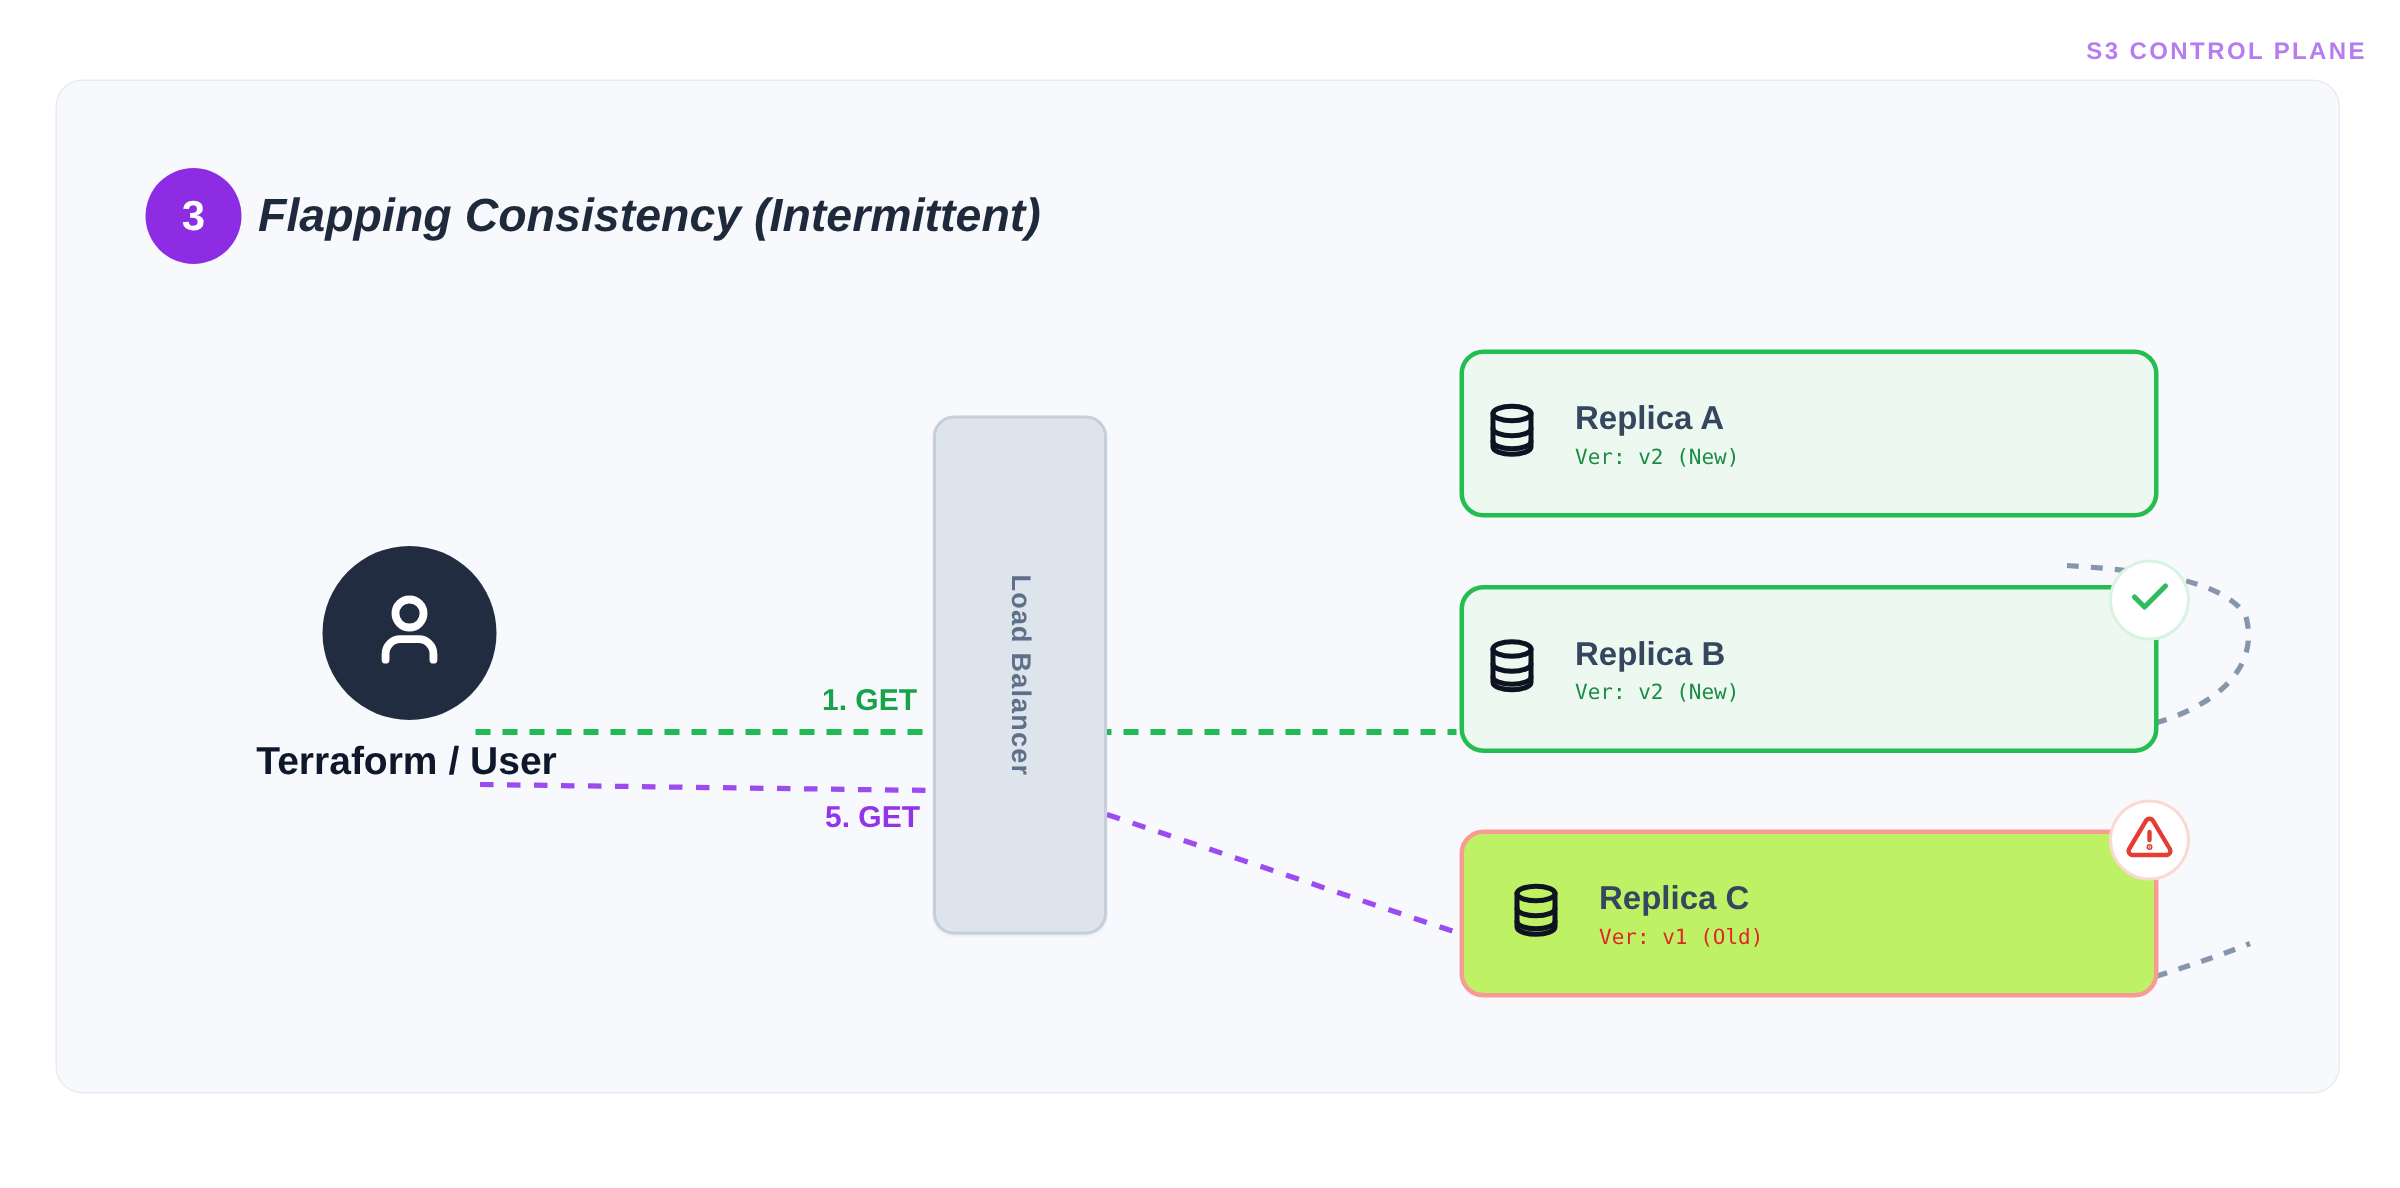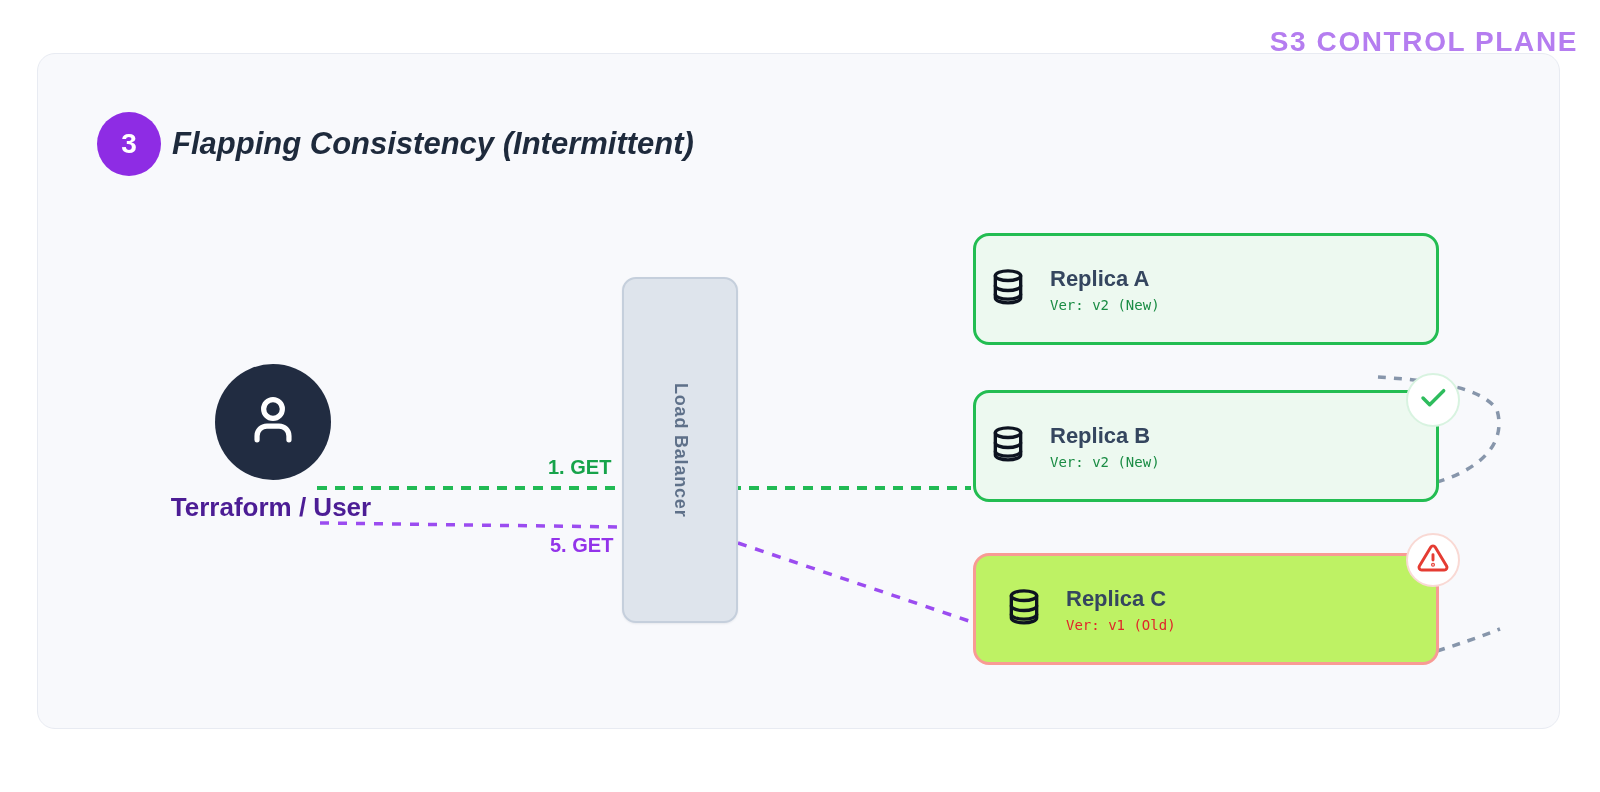--- a/index.html
+++ b/index.html
@@ -3,21 +3,21 @@
 <meta charset="utf-8">
 <style>
   * { margin:0; padding:0; box-sizing:border-box; }
   html,body { background:#ffffff; }
   .stage {
     position:relative; width:1600px; height:792px; background:#ffffff;
     font-family:"Liberation Sans", sans-serif; overflow:hidden;
   }
   .plane-label {
     position:absolute; top:26px; right:22px;
-    font-size:28px; font-weight:800; letter-spacing:1.6px; color:#b57df0;
+    font-size:16px; font-weight:800; letter-spacing:1.6px; color:#b57df0;
   }
   .panel {
     position:absolute; left:37px; top:53px; width:1523px; height:676px;
     background:#f8f9fc; border:1px solid #e8ebf2; border-radius:18px;
   }
   .lines-layer { position:absolute; left:0; top:0; width:1600px; height:792px; pointer-events:none; }
 
   .step-badge {
     position:absolute; left:97px; top:112px; width:64px; height:64px;
     background:#8e2ce4; border-radius:50%;
@@ -29,21 +29,21 @@
     font-size:31px; font-weight:700; color:#1e2a3c;font-style:italic;
   }
 
   .avatar {
     position:absolute; left:215px; top:364px; width:116px; height:116px;
     background:#212c41; border-radius:50%;
     display:flex; align-items:center; justify-content:center;
   }
   .client-label {
     position:absolute; left:121px; top:492px; width:300px;
-    text-align:center; font-size:26px; font-weight:700; color:#4c1d95;
+    text-align:center; font-size:26px; font-weight:700; color:#0f172a;
   }
 
   .lb-box {
     position:absolute; left:622px; top:277px; width:116px; height:346px;
     background:#dee4ec; border:2px solid #c5cfdc; border-radius:14px;
     display:flex; align-items:center; justify-content:center;
     box-shadow:0 1px 2px rgba(30,42,60,0.08);
   }
   .lb-label {
     writing-mode:vertical-rl; font-size:18px; font-weight:700;

